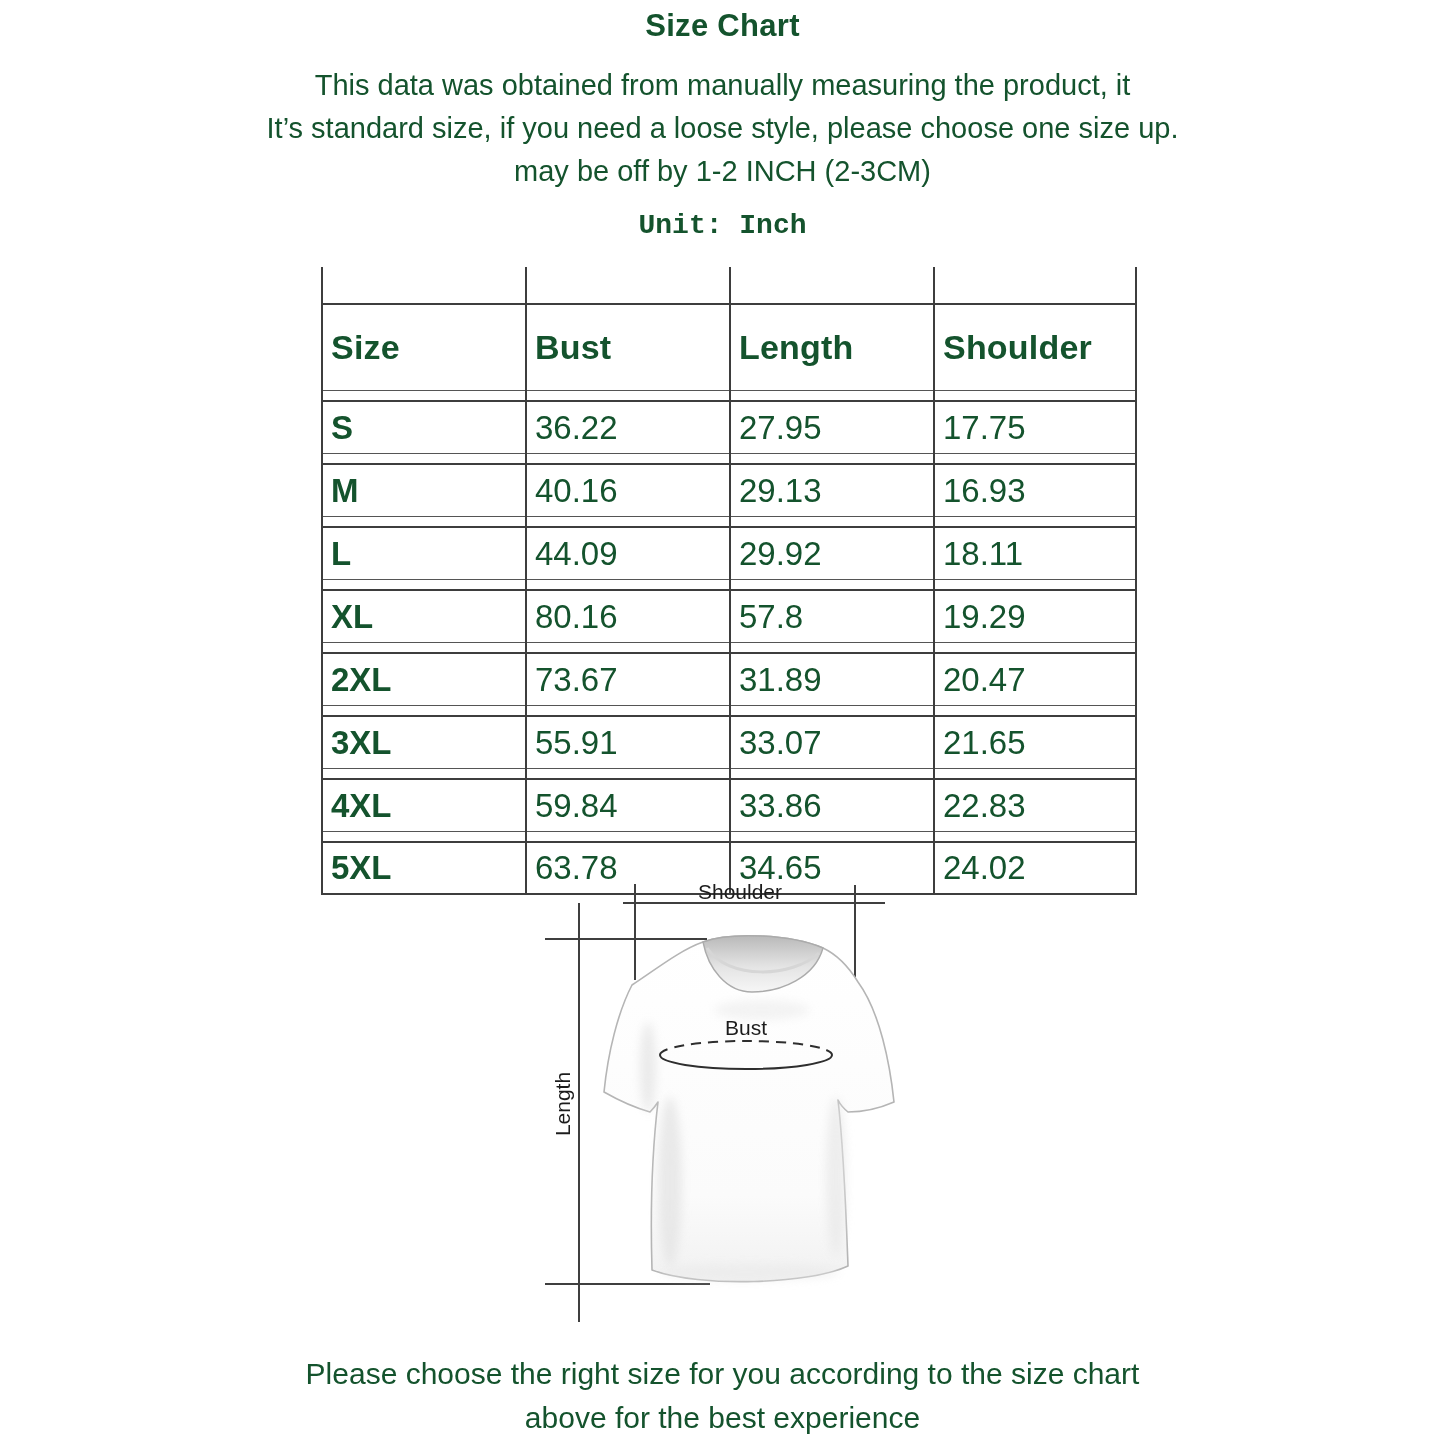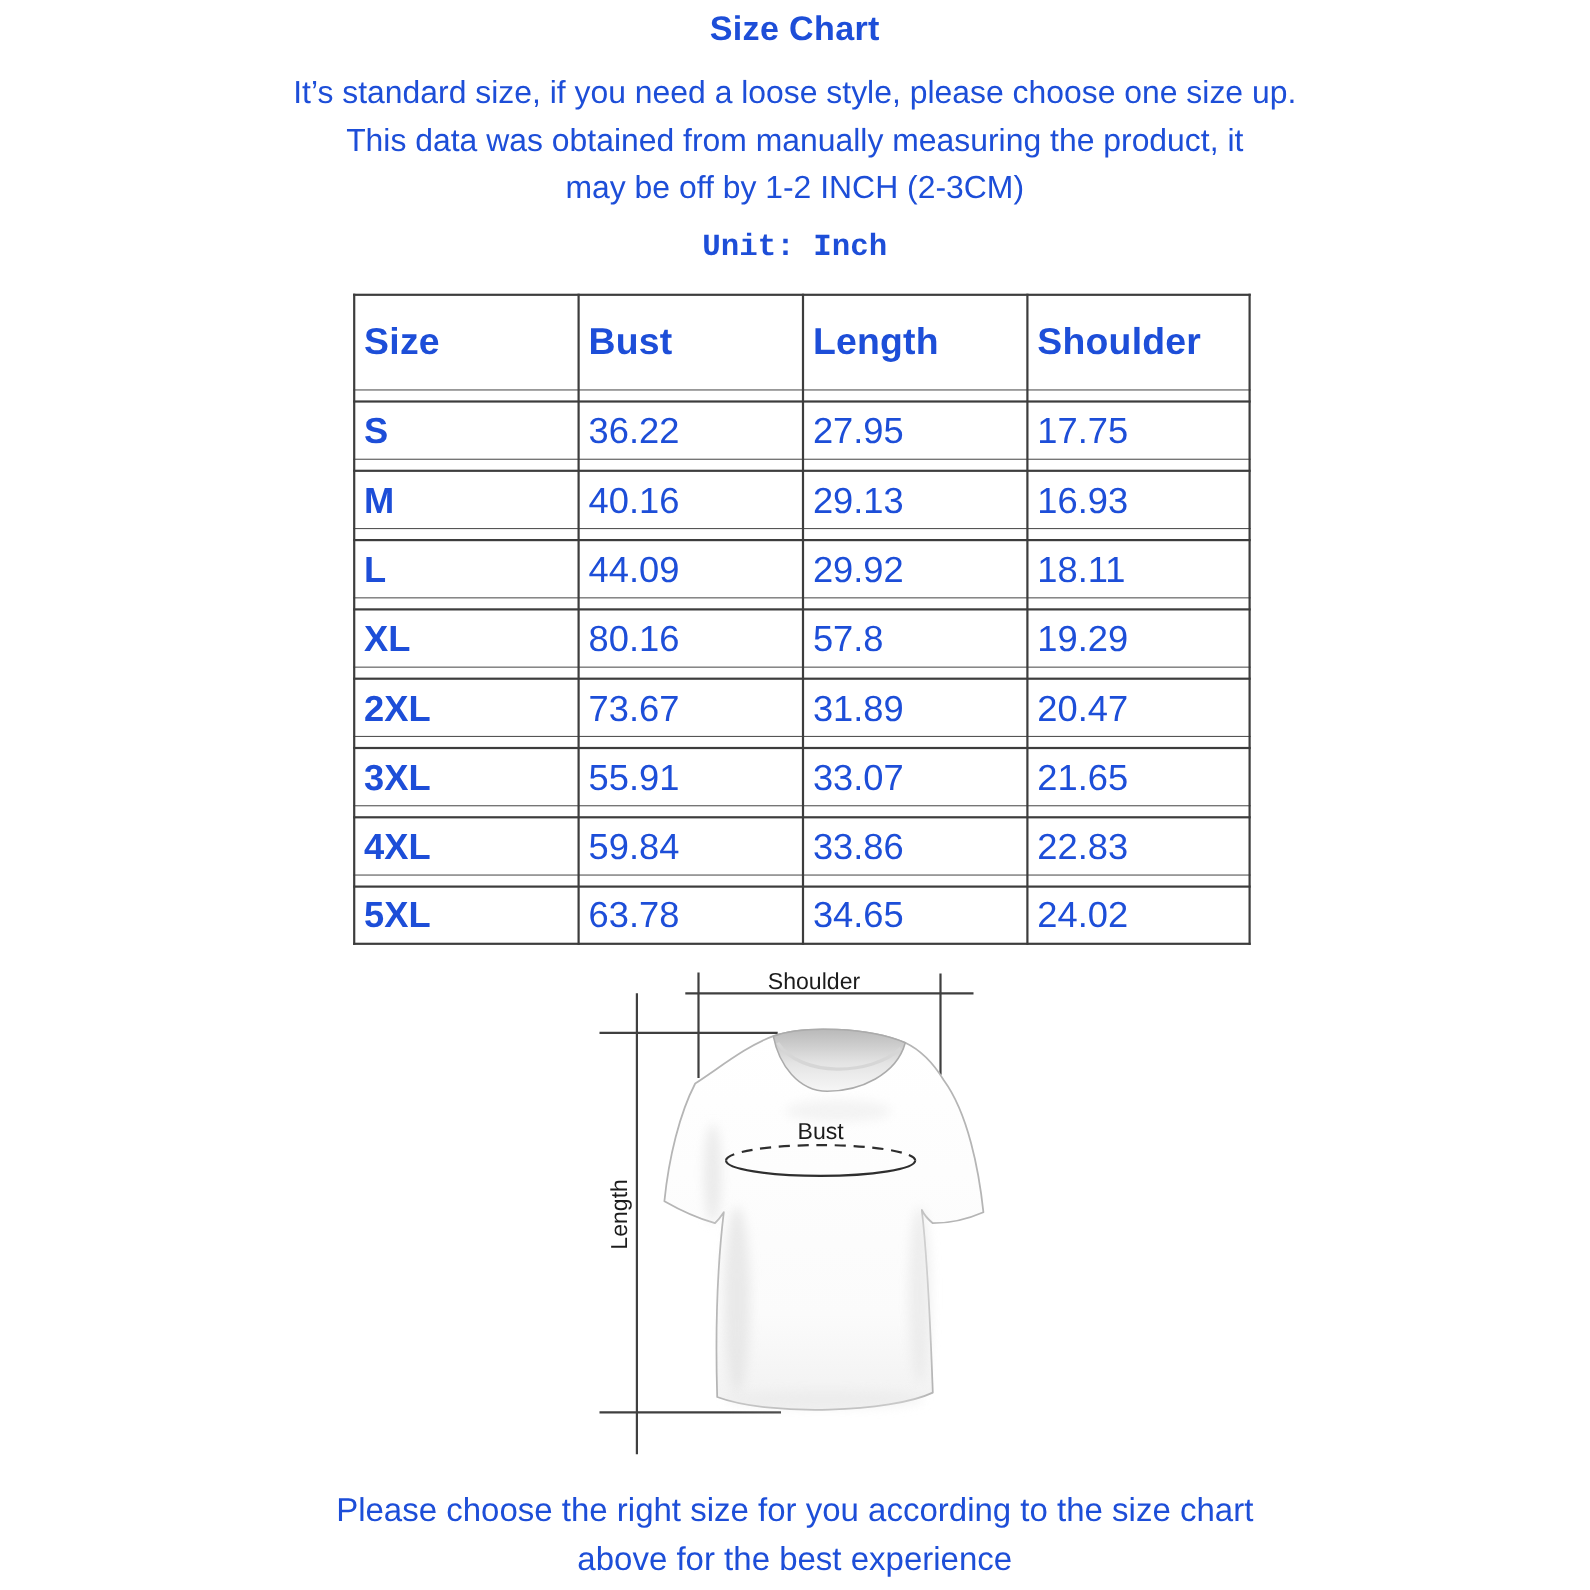--- a/index.html
+++ b/index.html
@@ -1,33 +1,33 @@
 <!DOCTYPE html>
 <html><head>
 <meta charset="utf-8">
 <style>
   html,body{margin:0;padding:0;background:#fff;}
   .canvas{
     position:relative;width:1445px;height:1445px;background:#ffffff;overflow:hidden;
-    font-family:"Liberation Sans","DejaVu Sans",sans-serif;color:#1d4ed8;
+    font-family:"Liberation Sans","DejaVu Sans",sans-serif;color:#14532d;
   }
   .centered{position:absolute;left:0;width:100%;text-align:center;}
   .page-title{top:8px;font-size:31px;font-weight:700;letter-spacing:.3px;}
   .desc{top:64px;font-size:29px;line-height:43px;font-weight:400;}
   .unit{top:210px;font-size:28px;font-weight:700;font-family:Liberation Mono, monospace;}
   .footer{top:1352px;font-size:30px;line-height:44px;}
 
   
   .table-wrap{position:absolute;left:321px;top:267px;width:816px;}
   .trow{
     box-sizing:border-box;display:flex;width:100%;
     border-top:2px solid #3d3d3d;border-bottom:1px solid #555;
     margin-bottom:9px;background:#fff;
   }
-  .thead{height:88px;}
+  .thead{height:88px;margin-top:36px;}
   .drow{height:54px;}
   .trow:last-of-type{margin-bottom:0;border-bottom:2px solid #3d3d3d;}
   .cell{
     box-sizing:border-box;display:flex;align-items:center;
     padding-left:10px;font-size:33px;overflow:hidden;white-space:nowrap;
   }
   .c0,.c1,.c2{width:204px;flex:0 0 204px;}
   .c3{flex:1 1 auto;}
   .hcell{font-weight:700;font-size:34px;letter-spacing:.2px;}
   .sizecell{font-weight:700;}
@@ -39,22 +39,22 @@
   .dlabel{font-family:"Liberation Sans","DejaVu Sans",sans-serif;font-size:21px;fill:#1c1c1c;}
 </style>
 </head>
 <body>
 
 <div class="canvas">
 
   <div class="centered page-title">Size Chart</div>
 
   <div class="centered desc">
+    <div>This data was obtained from manually measuring the product, it</div>
     <div>It’s standard size, if you need a loose style, please choose one size up.</div>
-    <div>This data was obtained from manually measuring the product, it</div>
     <div>may be off by 1-2 INCH (2-3CM)</div>
   </div>
 
   <div class="centered unit">Unit: Inch</div>
 
   <div class="table-wrap">
     <div class="trow thead">
       <div class="cell c0 hcell">Size</div>
       <div class="cell c1 hcell">Bust</div>
       <div class="cell c2 hcell">Length</div>

